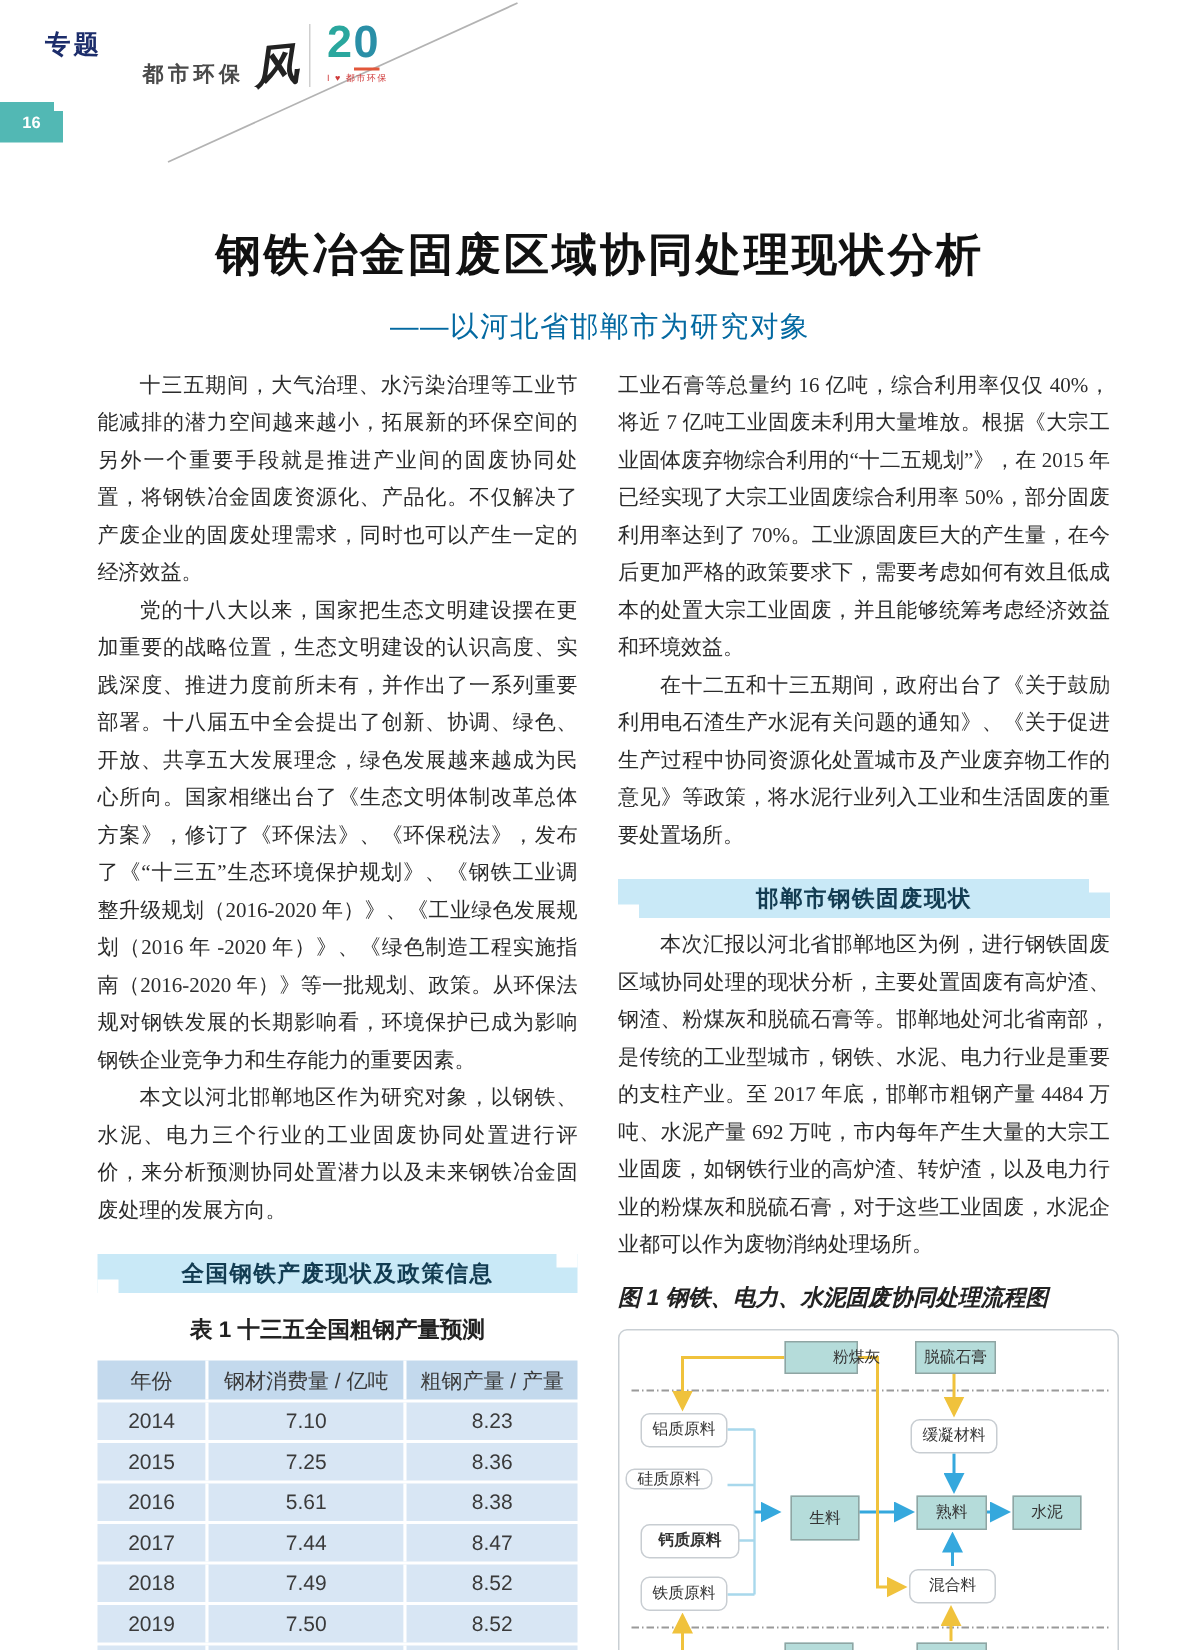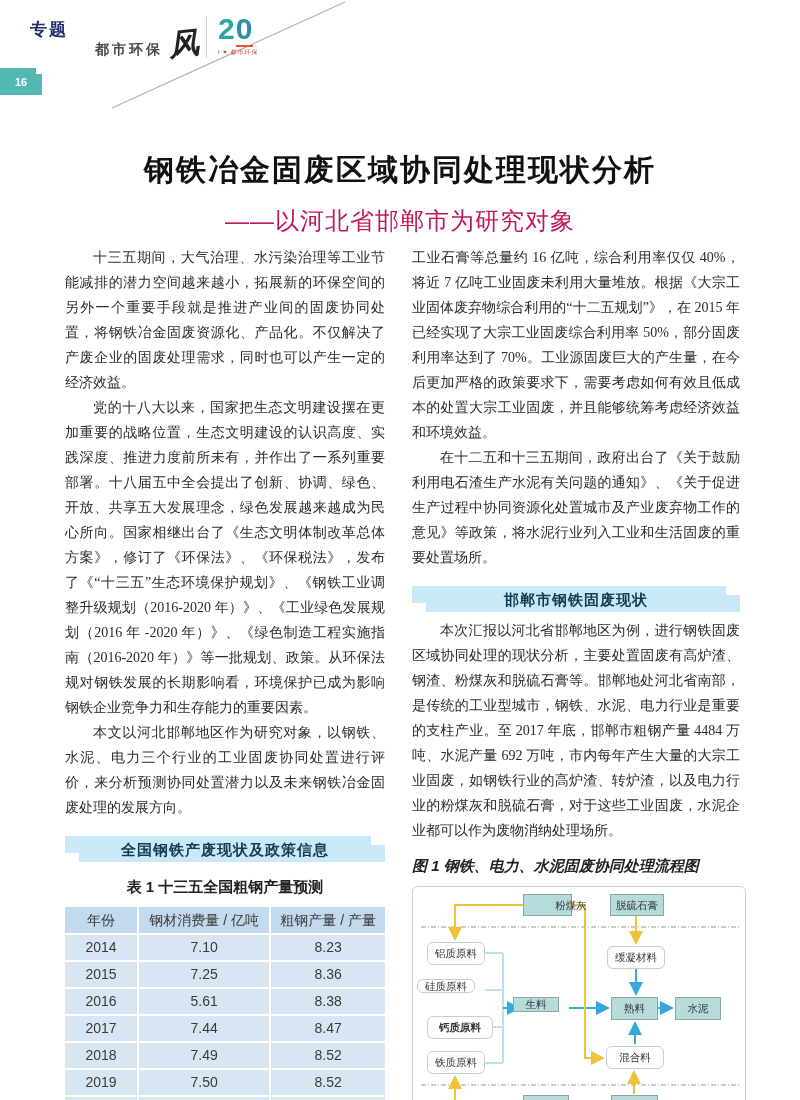--- a/index.html
+++ b/index.html
@@ -46,21 +46,21 @@
     content:""; position:absolute; right:0; top:0; width:6px; height:6px; background:#fff;
   }
   
   .title-wrap { position:absolute; left:60px; top:150px; width:680px; text-align:center; }
   .main-title {
     font-family:"Liberation Sans",sans-serif; font-weight:900;
     font-size:30px; color:#111; letter-spacing:2px;
   }
   .sub-title {
     font-family:"Liberation Sans",sans-serif; font-weight:500;
-    font-size:24px; color:#be185d; margin-top:14px; letter-spacing:1px;
+    font-size:19px; color:#0369a1; margin-top:14px; letter-spacing:1px;
   }
   
   .col { position:absolute; top:245px; font-size:14px; line-height:25px; text-align:justify; }
   .col-left  { left:65px;  width:320px; }
   .col-right { left:412px; width:328px; }
   .col p { text-indent:2em; }
   .col p.no-indent { text-indent:0; }
   
   .section-bar {
     position:relative; margin-top:16px; height:26px; background:#c9e9f7;
@@ -223,21 +223,21 @@
         <path d="M110,220 H42 V192" stroke="#f0c23c" stroke-width="2" fill="none" marker-end="url(#ay)"></path>
         <path d="M221,207 V187" stroke="#f0c23c" stroke-width="2" fill="none" marker-end="url(#ay)"></path>
       </svg>
 
       <div class="node teal" style="left:110px; top:7px;  width:46px; height:22px;padding-left:47px;">粉煤灰</div>
       <div class="node teal" style="left:197px; top:7px;  width:54px; height:22px;">脱硫石膏</div>
       <div class="node plain" style="left:14px;  top:55px; width:58px; height:23px;">铝质原料</div>
       <div class="node plain" style="left:4px;  top:92px; width:58px; height:14px;">硅质原料</div>
       <div class="node plain" style="left:14px;  top:129px;width:66px; height:23px;font-weight:bold;">钙质原料</div>
       <div class="node plain" style="left:14px;  top:164px;width:58px; height:23px;">铁质原料</div>
-      <div class="node teal" style="left:100px; top:110px;width:46px; height:15px;">生料</div>
+      <div class="node teal" style="left:114px; top:110px;width:46px; height:30px;">生料</div>
       <div class="node teal" style="left:198px; top:110px;width:47px; height:23px;">熟料</div>
       <div class="node teal" style="left:262px; top:110px;width:46px; height:23px;">水泥</div>
       <div class="node plain" style="left:194px; top:59px; width:58px; height:23px;">缓凝材料</div>
       <div class="node plain" style="left:193px; top:159px;width:58px; height:23px;">混合料</div>
       <div class="node teal" style="left:110px; top:208px;width:46px; height:23px;">转炉渣</div>
       <div class="node teal" style="left:198px; top:208px;width:47px; height:23px;">高炉渣</div>
     </div>
   </div>
 
 </div>

